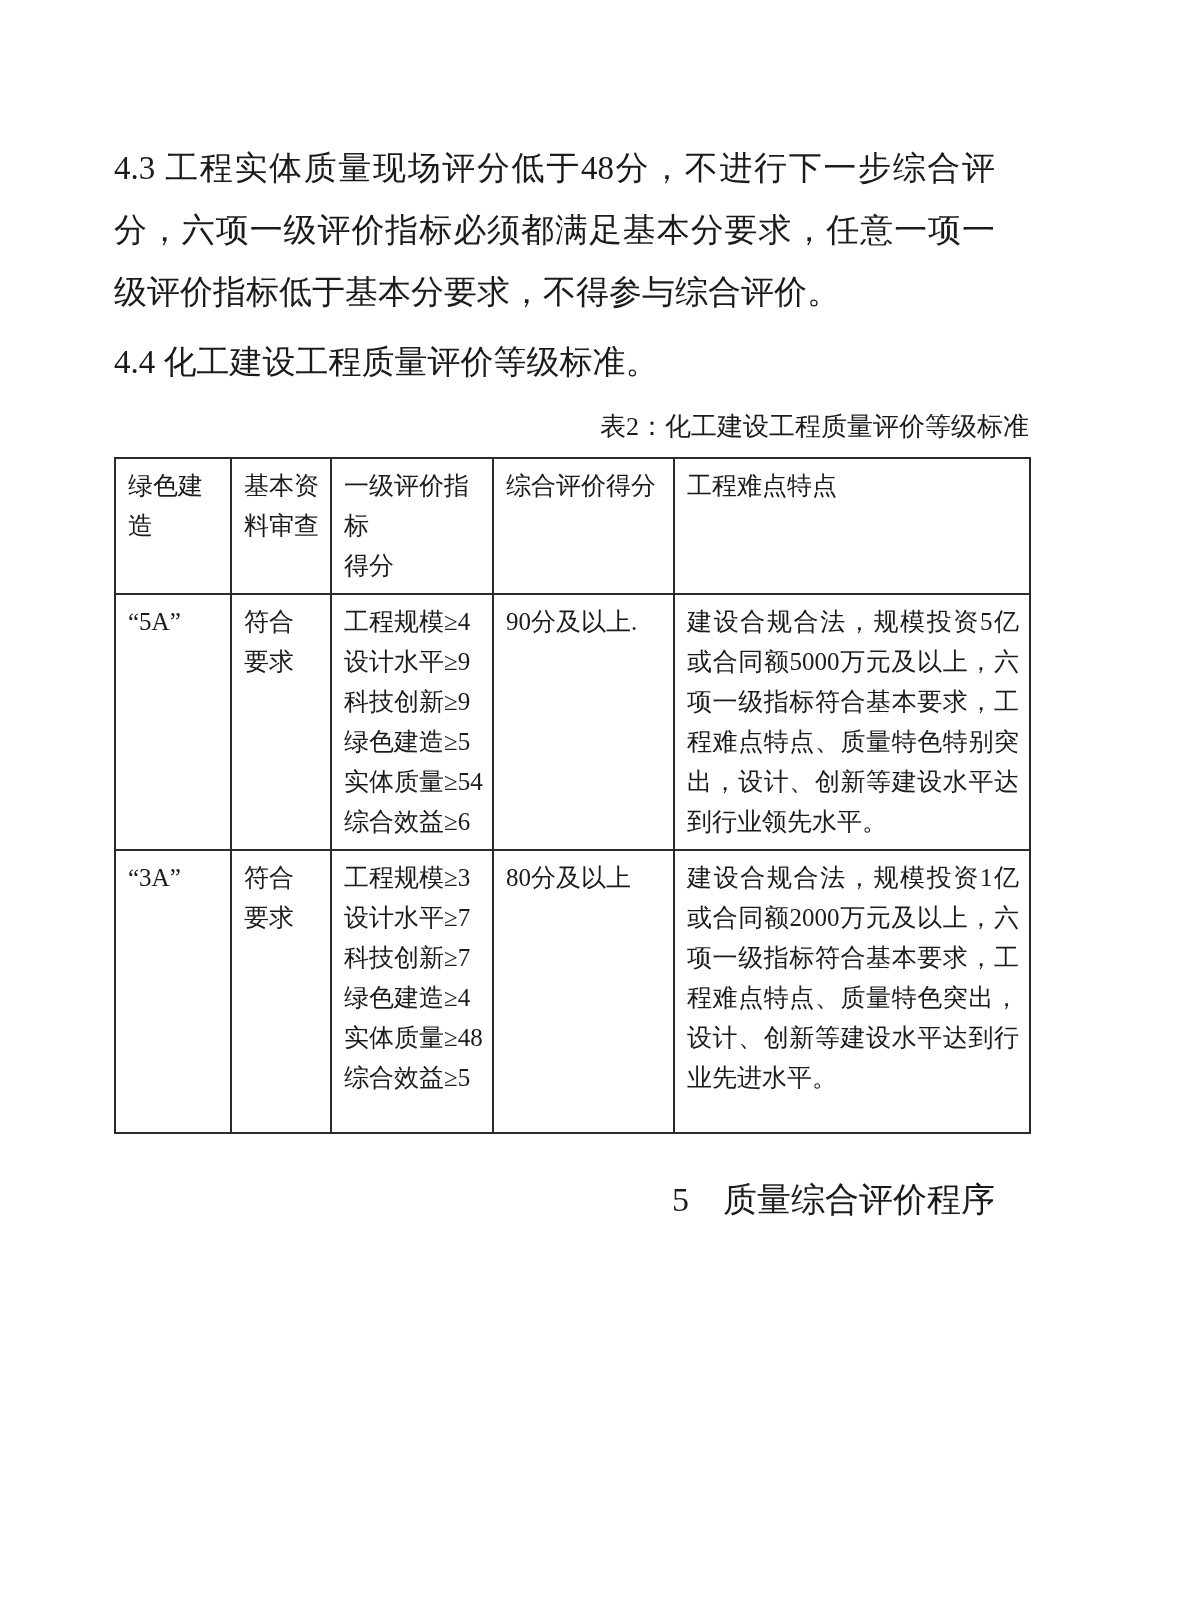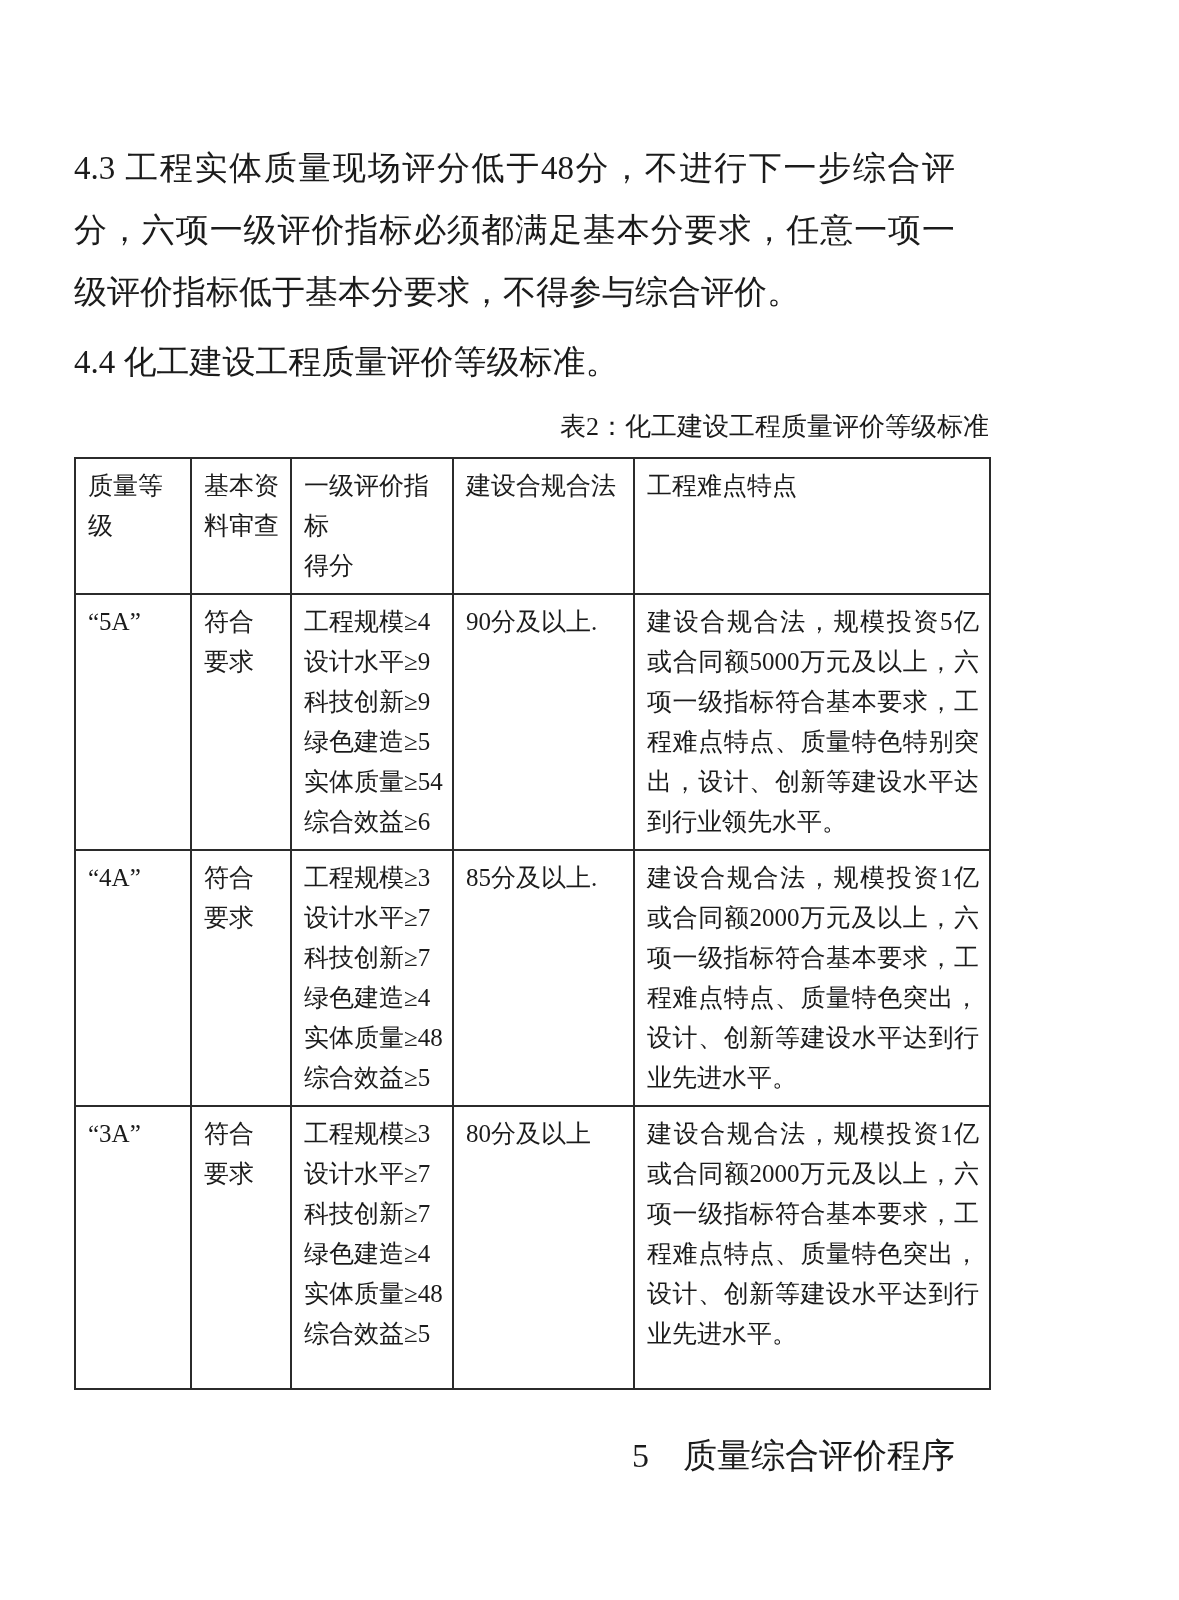--- a/index.html
+++ b/index.html
@@ -11,21 +11,21 @@
     width: 1179px;
     height: 1600px;
     color: #1b1b1b;
     font-family: "Liberation Serif", "DejaVu Serif", serif;
     overflow: hidden;
   }
   .page {
     box-sizing: border-box;
     width: 1179px;
     height: 1600px;
-    padding: 137px 0 0 74px;
+    padding: 137px 0 0 114px;
   }
   .body-para {
     width: 881px;
     margin: 0;
     font-size: 33px;
     line-height: 62px;
     text-align: justify;
     white-space: pre-wrap;
   }
   .para-44 { margin-top: 8px; }
@@ -84,55 +84,42 @@
   <table class="grade-table">
     <colgroup>
       <col style="width:116px">
       <col style="width:100px">
       <col style="width:162px">
       <col style="width:181px">
       <col style="width:356px">
     </colgroup>
     <thead>
       <tr>
-        <th>质量等级</th>
+        <th>绿色建造</th>
         <th>基本资
 料审查</th>
         <th>一级评价指标
 得分</th>
-        <th>建设合规合法</th>
+        <th>综合评价得分</th>
         <th>工程难点特点</th>
       </tr>
     </thead>
     <tbody>
       <tr>
         <td>“5A”</td>
         <td>符合
 要求</td>
         <td>工程规模≥4
 设计水平≥9
 科技创新≥9
 绿色建造≥5
 实体质量≥54
 综合效益≥6</td>
         <td>90分及以上.</td>
         <td class="req-cell">建设合规合法，规模投资5亿或合同额5000万元及以上，六项一级指标符合基本要求，工程难点特点、质量特色特别突出，设计、创新等建设水平达到行业领先水平。</td>
-      </tr>
-      <tr>
-        <td>“4A”</td>
-        <td>符合
-要求</td>
-        <td>工程规模≥3
-设计水平≥7
-科技创新≥7
-绿色建造≥4
-实体质量≥48
-综合效益≥5</td>
-        <td>85分及以上.</td>
-        <td class="req-cell">建设合规合法，规模投资1亿或合同额2000万元及以上，六项一级指标符合基本要求，工程难点特点、质量特色突出，设计、创新等建设水平达到行业先进水平。</td>
       </tr>
       <tr>
         <td>“3A”</td>
         <td>符合
 要求</td>
         <td>工程规模≥3
 设计水平≥7
 科技创新≥7
 绿色建造≥4
 实体质量≥48

